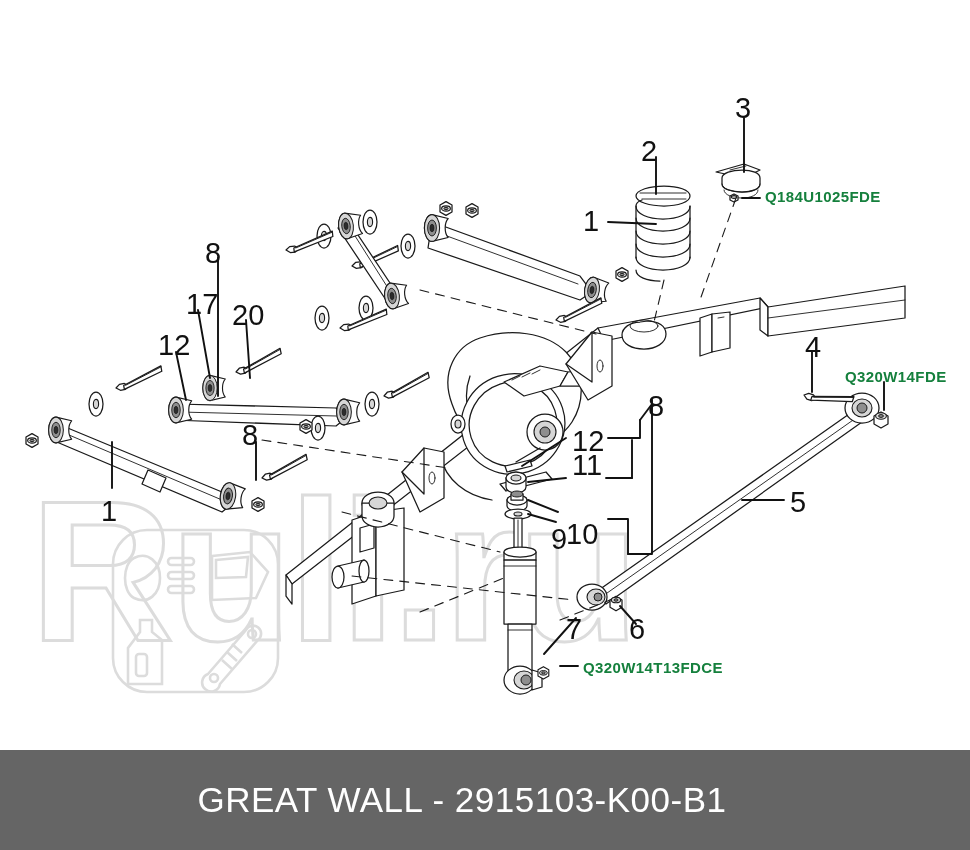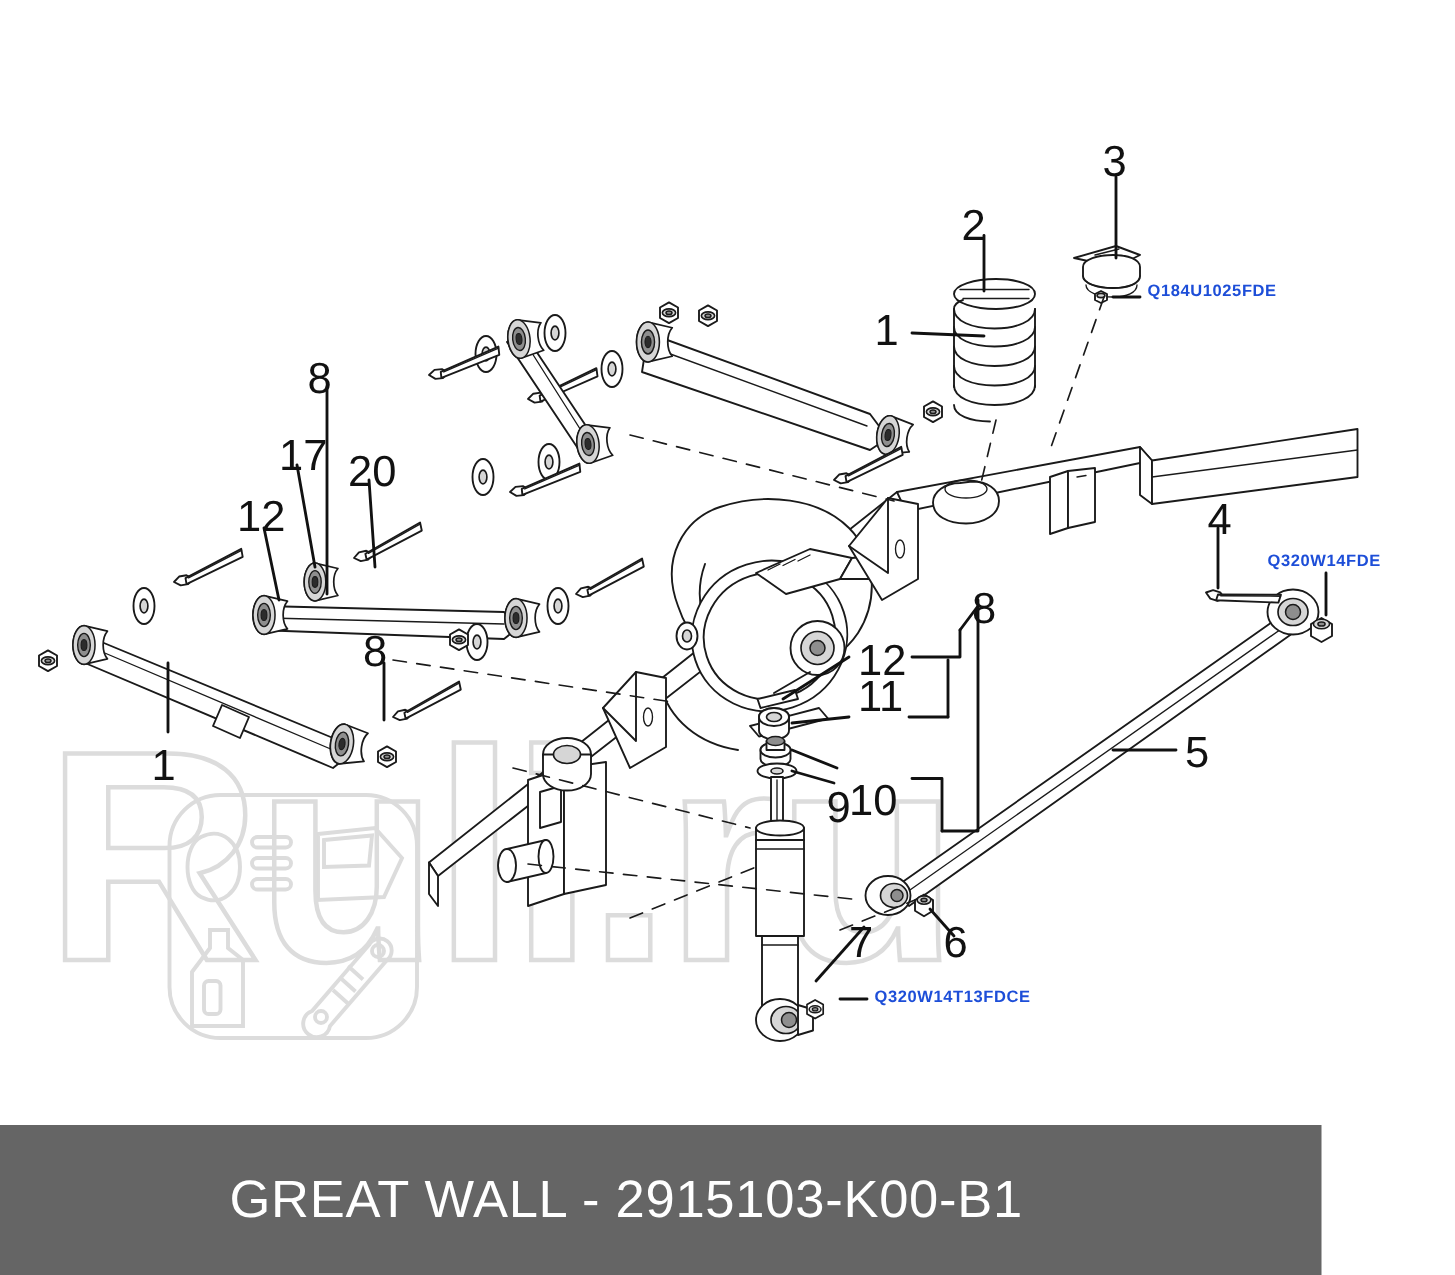--- a/index.html
+++ b/index.html
@@ -27,27 +27,27 @@
   
   .callout{
     position:absolute;
     font-family:"Liberation Sans", sans-serif;
     font-size:29px;font-weight:400;color:#111;
     line-height:1;white-space:nowrap;
   }
   .partno{
     position:absolute;
     font-family:"Liberation Sans", sans-serif;
-    font-size:11px;font-weight:600;color:#1d4ed8;
+    font-size:15px;font-weight:600;color:#15803d;
     letter-spacing:.4px;white-space:nowrap;
   }
 
   
   #footer{
-    position:absolute;left:0;top:750px;width:881px;height:100px;
+    position:absolute;left:0;top:750px;width:970px;height:100px;
     background:#656565;
     display:flex;align-items:center;justify-content:center;
   }
   #footer-inner{display:flex;align-items:baseline;}
   .foot-txt{
     font-family:"Liberation Sans", sans-serif;
     color:#ffffff;font-size:35px;font-weight:400;letter-spacing:.5px;
     white-space:nowrap;
   }
   .foot-gap{display:inline-block;width:46px;}

